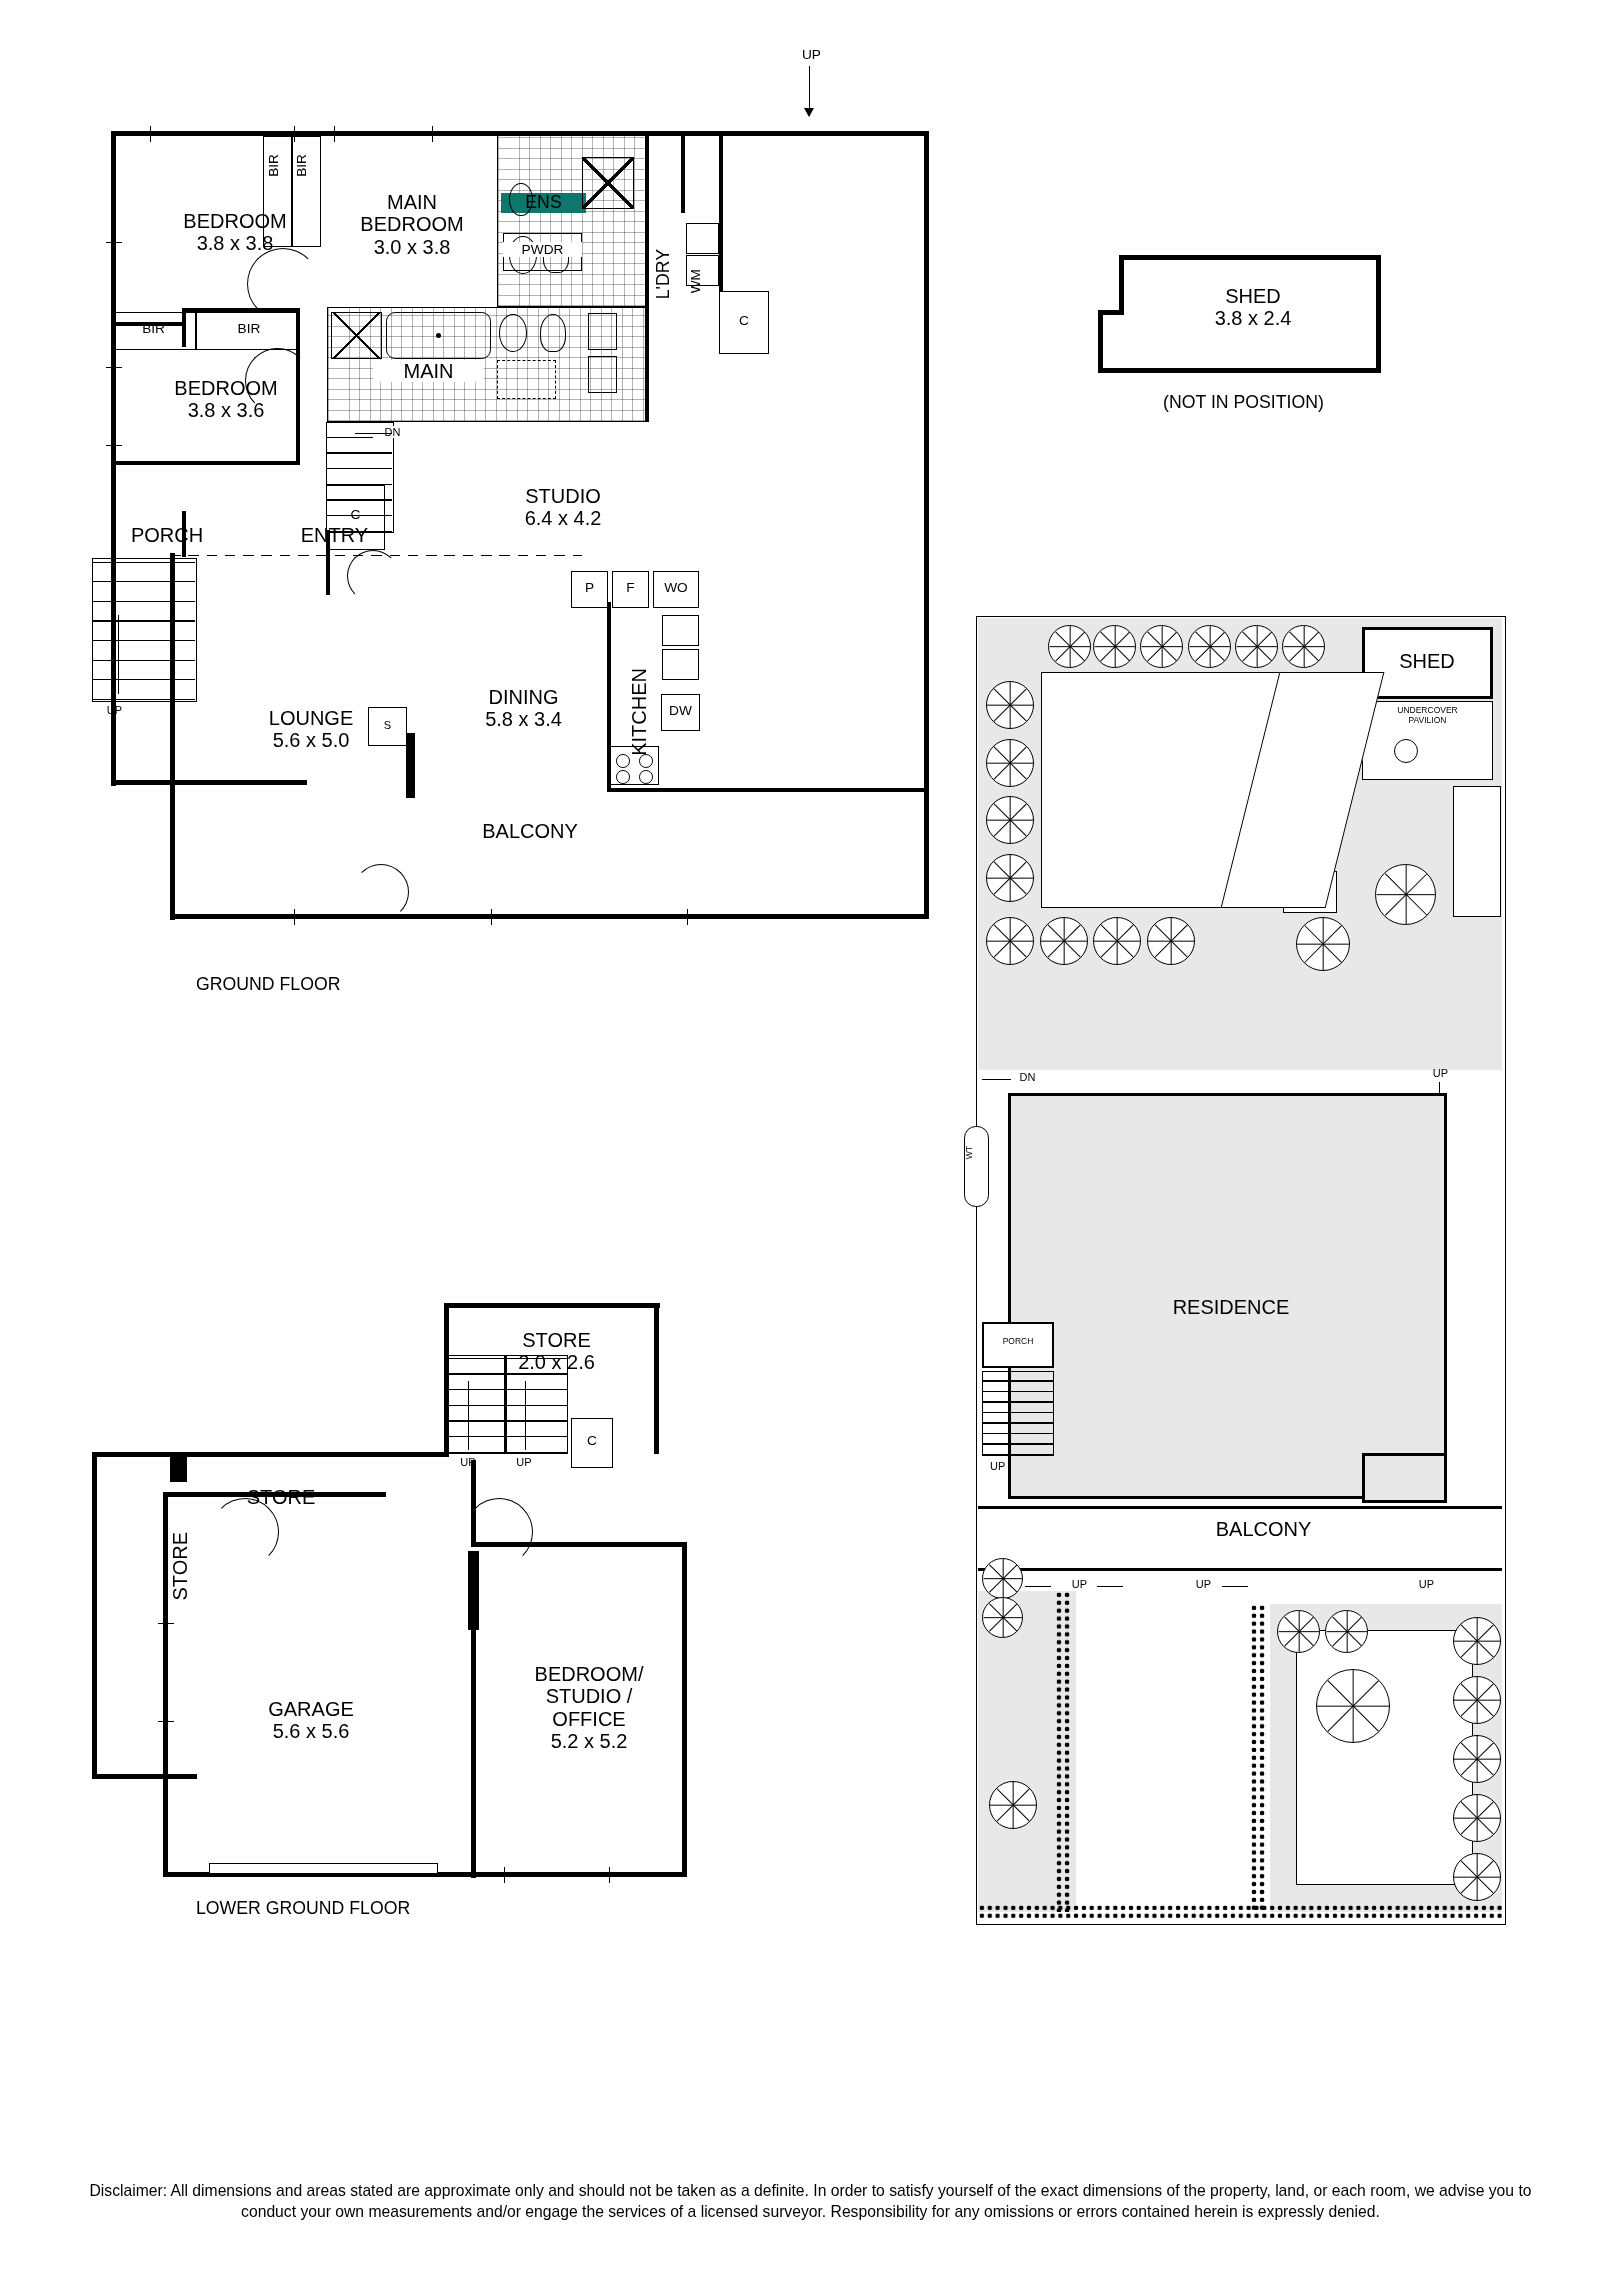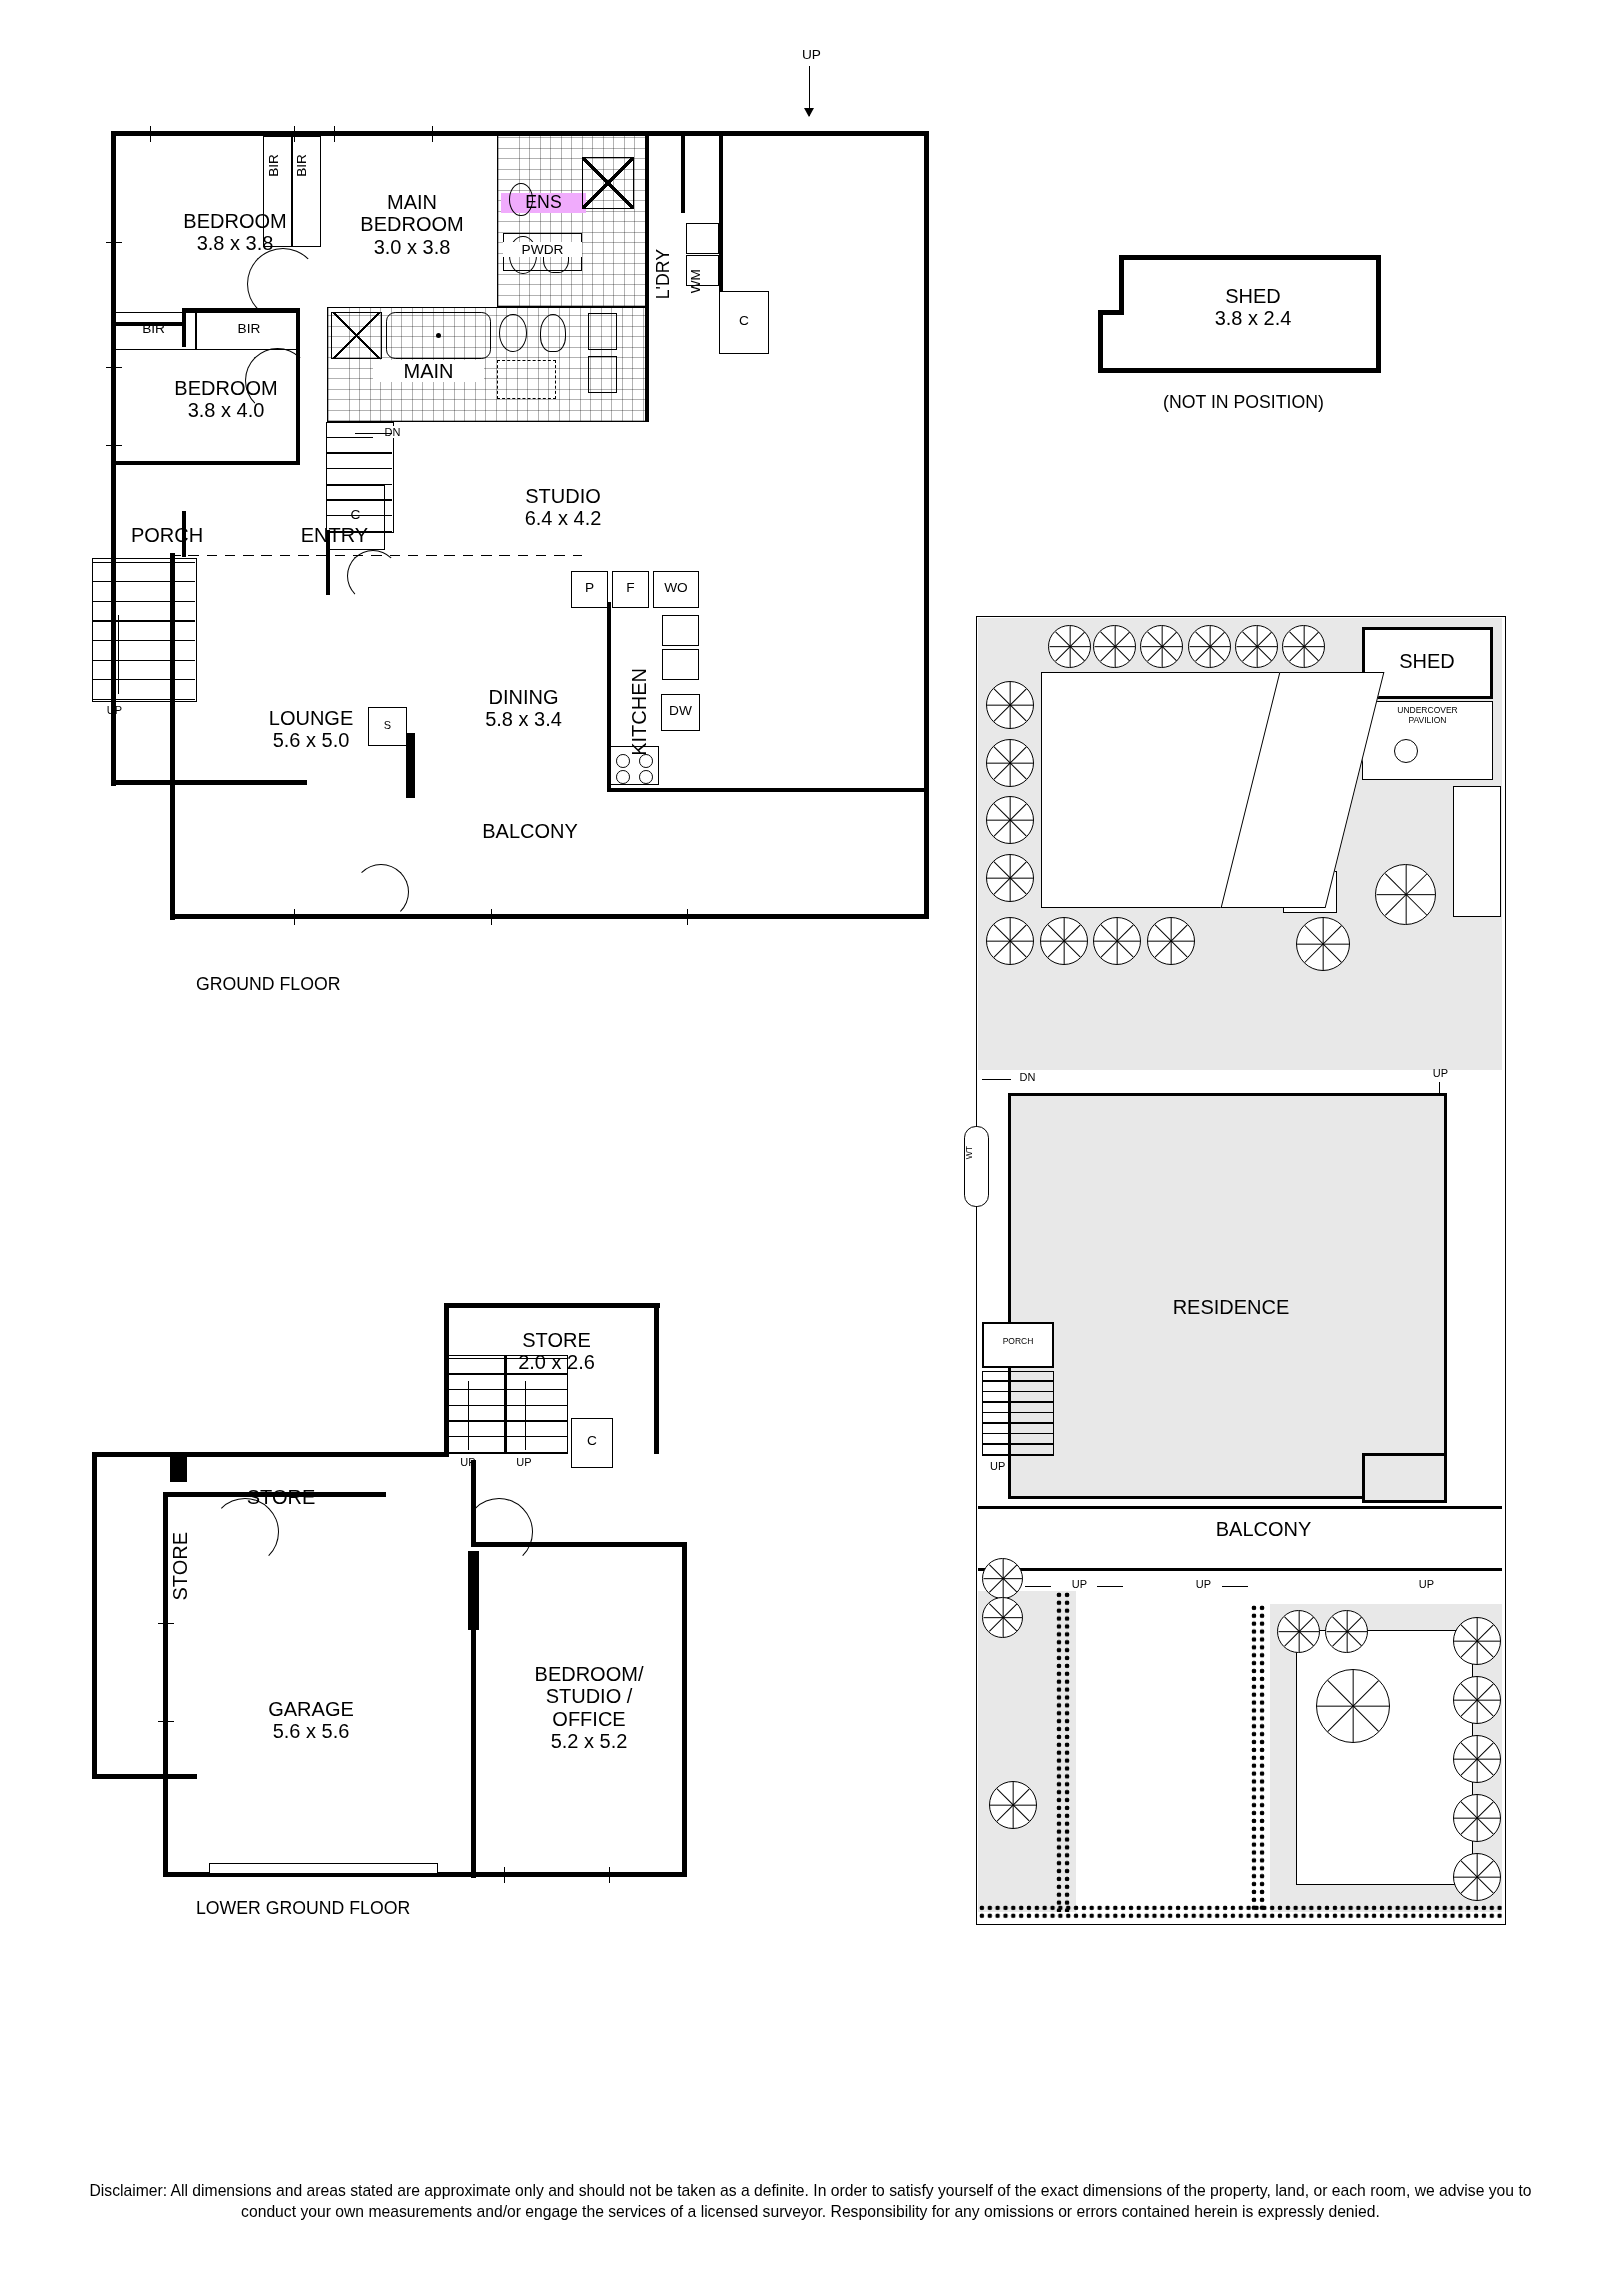--- a/index.html
+++ b/index.html
@@ -68,34 +68,34 @@
     <div class="room-label lbl-sm" style="left:19.6px;top:203px;width:72px;">BIR</div>
     <div class="room-label lbl-sm" style="left:105px;top:203px;width:92px;">BIR</div>
 
     <div class="door-arc" style="left:149px;top:130px;width:72px;height:72px;border-color:#000 transparent transparent #000;"></div>
     <div class="door-arc" style="left:147px;top:230px;width:65px;height:65px;border-color:#000 transparent transparent #000;"></div>
 
     <div class="wall" style="left:198px;top:190px;width:3.9px;height:157px;"></div>
     <div class="wall" style="left:13px;top:343px;width:189px;height:3.9px;"></div>
     <div class="room-label lbl-lg" style="left:33px;top:259px;width:190px;">
       <div>BEDROOM</div>
-      <div>3.8 x 4.0</div>
+      <div>3.8 x 3.6</div>
     </div>
     <div class="wall" style="left:7.9px;top:249px;width:15.7px;height:1.3px;"></div>
     <div class="wall" style="left:7.9px;top:327px;width:15.7px;height:1.3px;"></div>
     <div class="wall" style="left:7.9px;top:124px;width:15.7px;height:1.3px;"></div>
 
     <div class="room-label lbl-lg" style="left:229px;top:73px;width:170px;">
       <div>MAIN</div>
       <div>BEDROOM</div>
       <div>3.0 x 3.8</div>
     </div>
 
     <div class="thin tile" style="left:399px;top:15.7px;width:151px;height:173px;"></div>
-    <div class="room-label lbl-md" style="left:403px;top:75px;width:85px;background:#f0abfc;">ENS</div>
+    <div class="room-label lbl-md" style="left:403px;top:75px;width:85px;background:#0f766e;">ENS</div>
     <div class="thin" style="left:484px;top:39px;width:52px;height:52px;"></div>
     <div class="abs" style="left:484px;top:39px;width:52px;height:52px;background:linear-gradient(45deg,transparent 48%,#000 48% 52%,transparent 52%),linear-gradient(-45deg,transparent 48%,#000 48% 52%,transparent 52%);"></div>
     <div class="thin" style="left:411px;top:118px;width:27.5px;height:38px;border-radius:50%;"></div>
     <div class="thin" style="left:411px;top:65px;width:23.6px;height:33px;border-radius:50%;"></div>
     <div class="thin" style="left:445px;top:124px;width:26px;height:31px;border-radius:50% 50% 40% 40%;"></div>
 
     <div class="thin tile" style="left:229px;top:189px;width:321px;height:115px;"></div>
     <div class="room-label lbl-lg" style="left:275px;top:242px;width:111px;background:#fff;">MAIN</div>
     <div class="thin" style="left:233px;top:194px;width:51px;height:47px;"></div>
     <div class="abs" style="left:233px;top:194px;width:51px;height:47px;background:linear-gradient(45deg,transparent 48%,#000 48% 52%,transparent 52%),linear-gradient(-45deg,transparent 48%,#000 48% 52%,transparent 52%);"></div>

